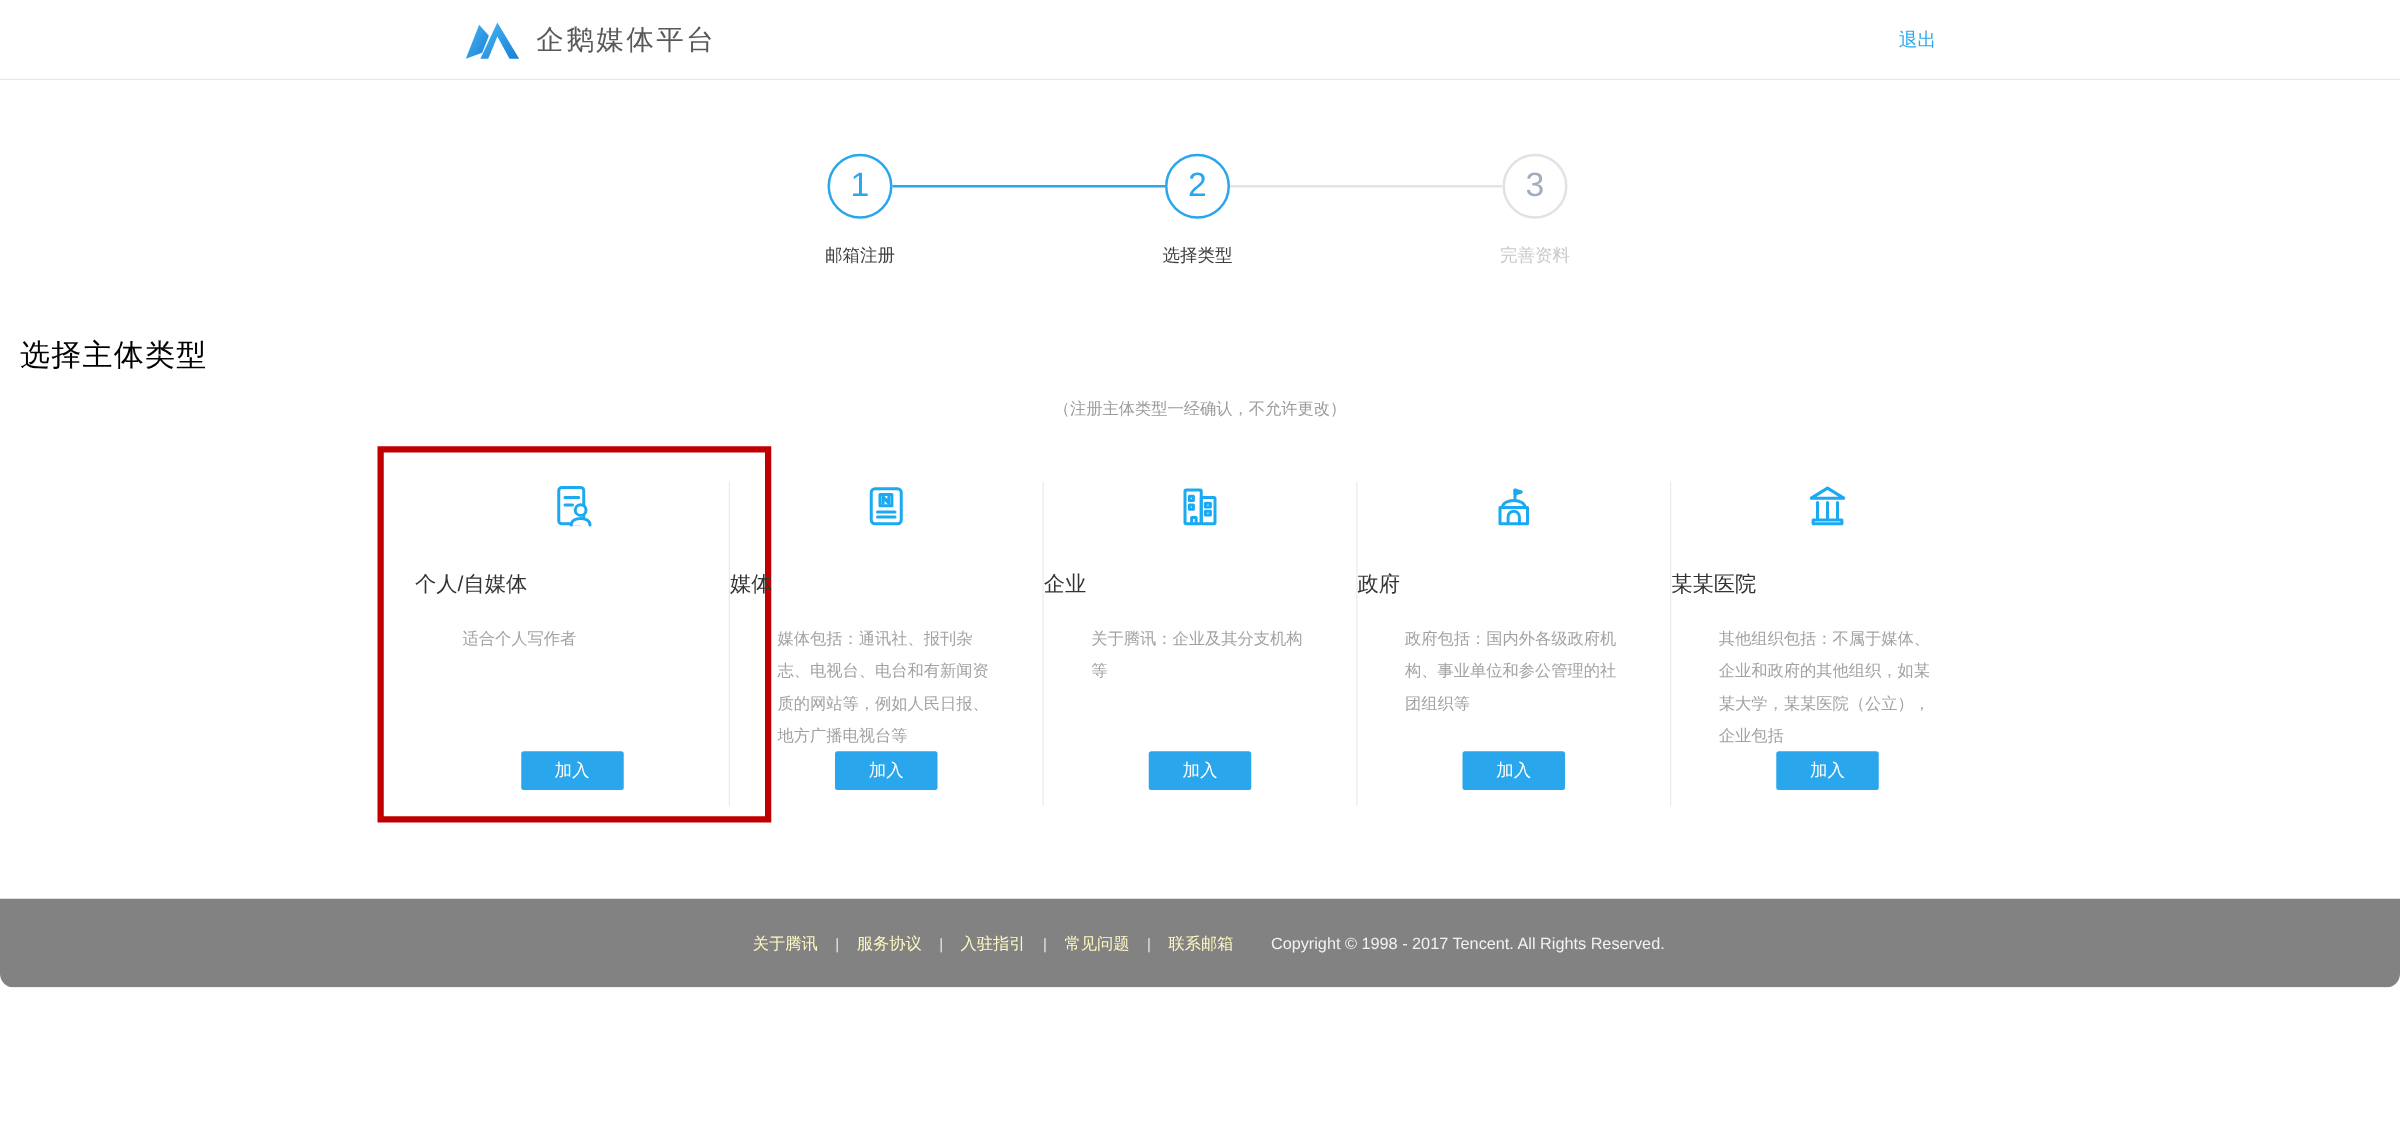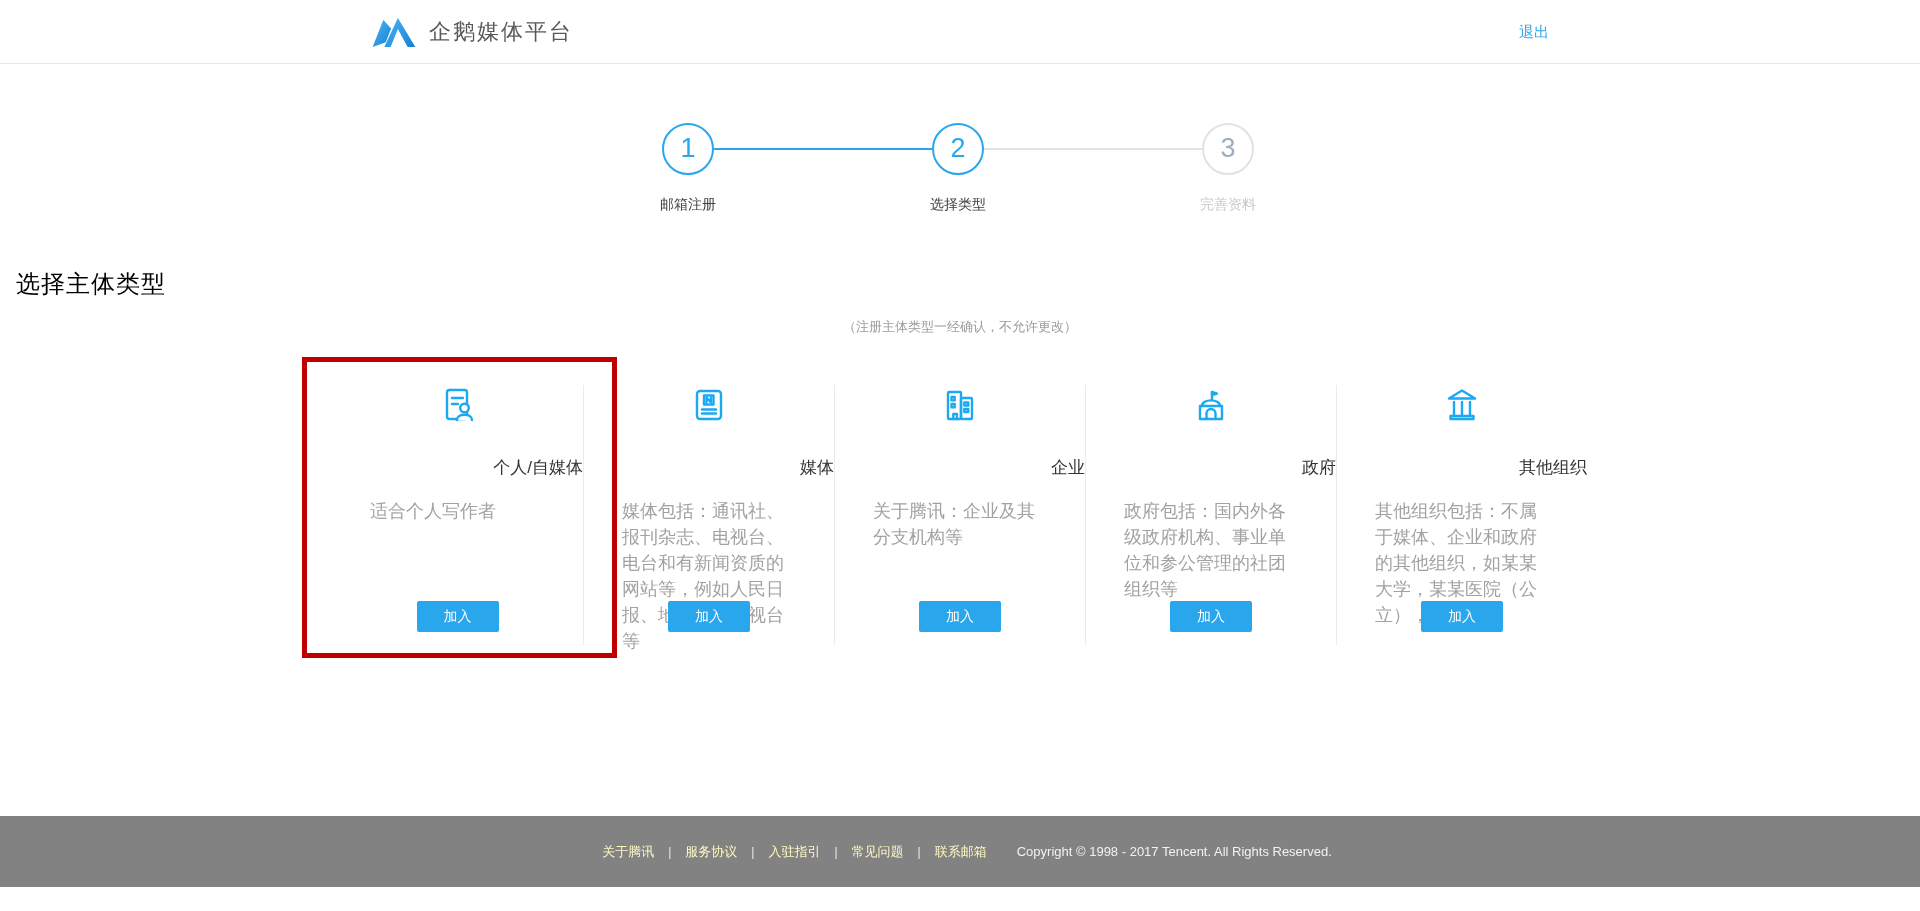--- a/index.html
+++ b/index.html
@@ -4,21 +4,21 @@
 <style>
   :root{
     --accent:#2aa7ec;
     --icon-blue:#1ba9f2;
     --highlight-red:#c00000;
     --footer-bg:#828282;
   }
   *{margin:0;padding:0;box-sizing:border-box;}
   html,body{background:#fff;}
   body{font-family:"Liberation Sans","DejaVu Sans",sans-serif;}
-  .page{position:relative;width:1920px;height:887px;margin:0 auto;background:#fff;overflow:hidden;}
+  .page{position:relative;width:1920px;height:790px;margin:0 auto;background:#fff;overflow:hidden;border-radius:11px;}
 
   
   .header{position:absolute;top:0;left:0;width:100%;height:64px;background:#fff;border-bottom:1px solid #e7e7e7;}
   .header-inner{width:1178px;height:64px;margin:0 auto;display:flex;align-items:center;justify-content:space-between;}
   .logo{display:flex;align-items:center;cursor:pointer;text-decoration:none;}
   .logo-mark{display:block;}
   .logo-text{margin-left:12px;font-size:22px;color:#595959;letter-spacing:2px;}
   .logout{font-size:15px;color:var(--accent);text-decoration:none;cursor:pointer;}
 
   
@@ -36,22 +36,22 @@
   .title{position:absolute;top:268px;left:16px;width:100%;
     font-size:24px;font-weight:400;color:#000000;letter-spacing:1px;}
   .subtitle{position:absolute;top:318px;left:0;width:100%;text-align:center;font-size:13px;color:#9b9b9b;}
 
   
   .cards{position:absolute;left:332px;top:385px;width:1256px;height:260px;display:flex;}
   .card-col{position:relative;width:251px;height:260px;}
   .card-col + .card-col{border-left:1px solid #ebebeb;}
   .card-icon{display:block;margin:0 auto;width:40px;height:40px;
     stroke:var(--icon-blue);fill:none;stroke-width:2.4;stroke-linecap:round;stroke-linejoin:round;}
-  .card-title{margin-top:32px;text-align:right;font-size:17px;line-height:22px;color:#333;font-weight:400;}
-  .card-desc{margin:19px 34px 0 38px;font-size:18px;line-height:26px;color:#a2a2a2;text-align:left;}
+  .card-title{margin-top:32px;text-align:left;font-size:17px;line-height:22px;color:#333;font-weight:400;}
+  .card-desc{margin:19px 34px 0 38px;font-size:13px;line-height:26px;color:#a2a2a2;text-align:left;}
   .join-btn{position:absolute;top:216px;left:50%;transform:translateX(-50%);
     width:82px;height:31px;border:none;border-radius:2px;background:var(--accent);
     color:#fff;font-size:14px;cursor:pointer;font-family:inherit;}
   .card-col.highlighted::after{content:"";position:absolute;left:-30px;top:-28px;width:305px;height:291px;
     border:5px solid var(--highlight-red);pointer-events:none;}
 
   
   .footer{position:absolute;left:0;bottom:0;width:100%;height:71px;background:var(--footer-bg);
     display:flex;align-items:center;justify-content:center;}
   .footer-links{display:flex;align-items:center;}
@@ -183,21 +183,21 @@
         </svg>
     <div class="card-title">政府</div>
     <div class="card-desc">政府包括：国内外各级政府机构、事业单位和参公管理的社团组织等</div>
     <button class="join-btn">加入</button>
   </div>
 
   <div class="card-col">
     <svg class="card-icon">
           <use href="#sym-bank-icon"></use>
         </svg>
-    <div class="card-title">其他组织</div>
+    <div class="card-title">某某医院</div>
     <div class="card-desc">其他组织包括：不属于媒体、企业和政府的其他组织，如某某大学，某某医院（公立），企业包括</div>
     <button class="join-btn">加入</button>
   </div>
 </div>
 
   <footer class="footer">
     <nav class="footer-links" id="footer-links">
         <a class="flink">关于腾讯</a>
         <span class="sep">|</span>
         <a class="flink">服务协议</a>

